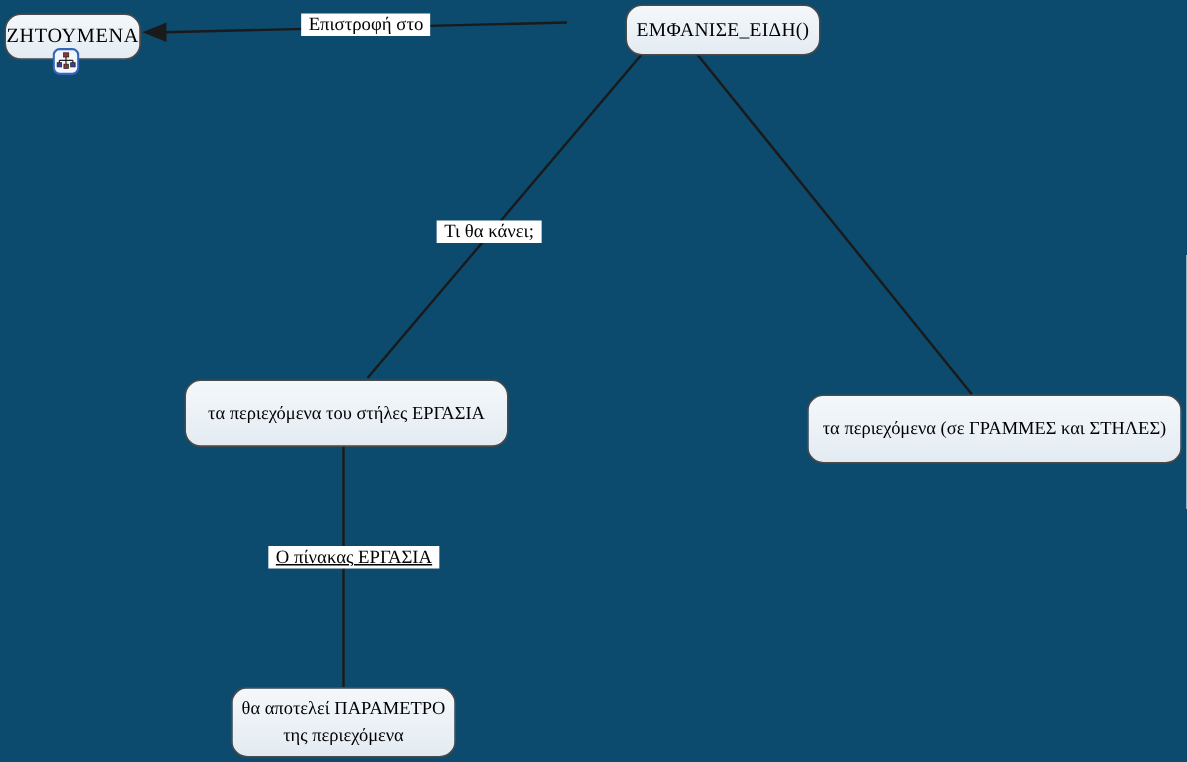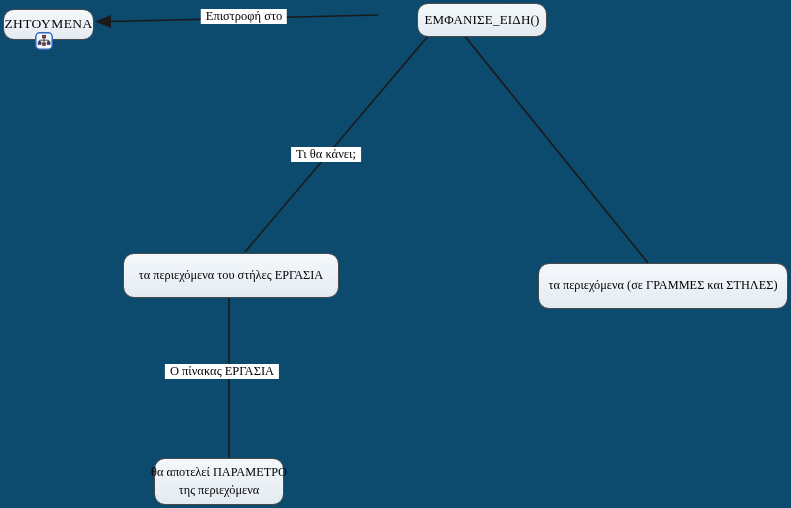--- a/index.html
+++ b/index.html
@@ -40,36 +40,36 @@
   }
   #node-left-detail{
     left:123px;top:253px;width:216px;height:45px;
     font-size:12.3px;
   }
   #node-right-detail{
     left:538px;top:263px;width:250px;height:46px;
     font-size:12.3px;
   }
   #node-bottom-detail{
-    left:154px;top:458px;width:130px;height:47px;
+    left:154px;top:458px;width:150px;height:47px;
     font-size:12.3px;
   }
   .link-label{
     position:absolute;
     transform:translateX(-50%);
     background:#ffffff;
     padding:0 5px;
     font-size:12.5px;
     white-space:nowrap;
     z-index:2;
   }
   #label-return{left:244px;top:9px;}
   #label-what{left:326px;top:147px;}
   #label-prints{left:571px;top:149px;}
-  #label-table{left:222px;top:364px;}
+  #label-table{left:236px;top:364px;text-decoration:underline;}
   #cmap-icon{
     position:absolute;left:35px;top:32px;width:18px;height:18px;
     z-index:3;cursor:pointer;
   }
 </style>
 </head>
 <body>
 
 <div id="canvas">
 

